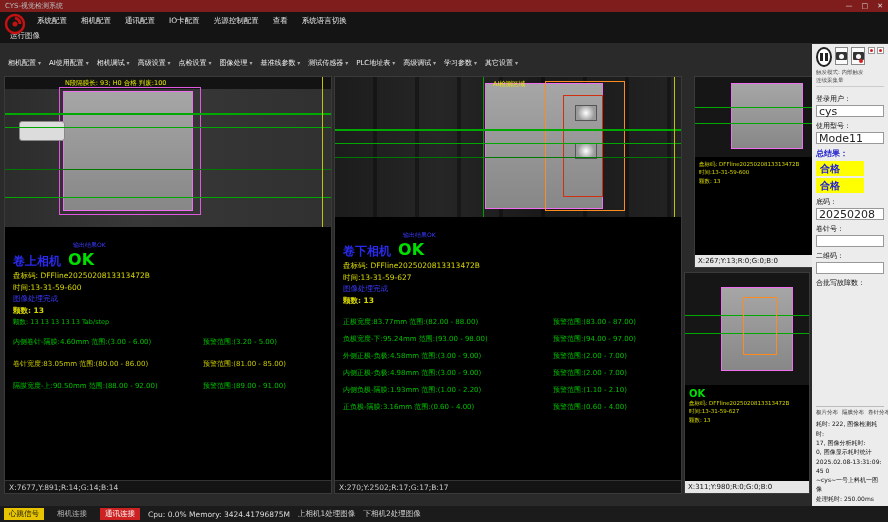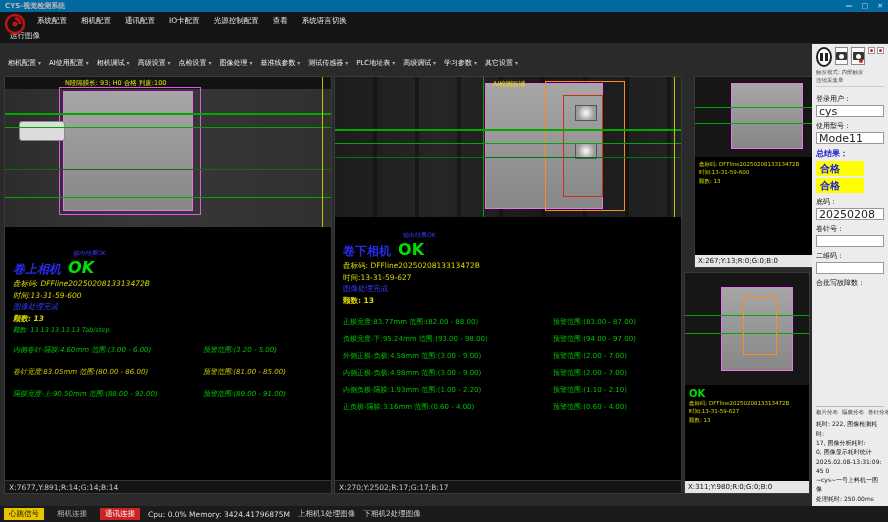--- a/index.html
+++ b/index.html
@@ -1,22 +1,22 @@
 <!DOCTYPE html>
 <html><head>
 <meta charset="utf-8">
 <style>
   * { margin:0; padding:0; box-sizing:border-box; }
   html,body { width:888px; height:522px; overflow:hidden; background:#000;
               font-family:"DejaVu Sans", sans-serif; }
   .abs { position:absolute; }
 
   
-  #titlebar { position:absolute; top:0; left:0; right:0; height:12px; background:#0369a1;
-              color:#b9b9b9; font-size:7px; display:flex; align-items:center; padding:0 5px;font-weight:bold; }
+  #titlebar { position:absolute; top:0; left:0; right:0; height:12px; background:#7f1d1d;
+              color:#b9b9b9; font-size:7px; display:flex; align-items:center; padding:0 5px; }
   #win-controls { margin-left:auto; display:flex; gap:9px; color:#ddd; font-size:7px; }
   #win-controls span { cursor:default; }
 
   
   #menubar { position:absolute; top:12px; left:0; right:0; height:17px; background:#141414;
              display:flex; align-items:center; padding-left:30px; color:#e8e8e8; font-size:7.5px; }
   .menu-item { padding:0 7px; white-space:nowrap; }
   #logo { position:absolute; top:13px; left:4px; width:22px; height:22px; z-index:5; }
   #submenu { position:absolute; top:29px; left:0; right:0; height:14px; background:#141414;
              color:#ddd; font-size:7.5px; display:flex; align-items:center; padding-left:10px; }
@@ -45,21 +45,21 @@
              border:1px solid #f06ef0; }
   .m-rect  { position:absolute; border:1px solid #e058e0; }
   .o-rect  { position:absolute; border:1px solid #ff8a1e; }
   .r-rect  { position:absolute; border:1px solid #d03010; }
   .spot    { position:absolute; background:radial-gradient(circle,#fff,#9a9a9a 70%); border:1px solid #555; }
   .connector { position:absolute; background:#dcdcdc; border-radius:3px; border:1px solid #888; }
   .img-label { position:absolute; color:#e8e800; font-size:6.5px; white-space:nowrap; }
   .v-yellow { position:absolute; top:0; bottom:0; width:1px; background:#c2c200; }
 
   .cam-info { position:absolute; left:0; right:0; bottom:13px; padding:6px 6px 0 6px; }
-  #cam-left  .cam-info { top:158px;font-style:italic; }
+  #cam-left  .cam-info { top:150px; }
   #cam-center .cam-info { top:140px; }
 
   .cam-title { position:relative; padding-top:9px; margin:8px 0 3px 2px; height:26px; }
   .cam-title .caption { position:absolute; top:0; left:60px; font-size:6px; color:#3a3aff; }
   .cam-title .name { color:#2a2aee; font-size:12px; font-weight:bold; }
   .cam-title .ok { color:#00e000; font-size:16px; font-weight:bold; margin-left:2px; }
 
   .info-line { font-size:7.5px; line-height:1.55; padding-left:2px; white-space:nowrap; }
   .yellow { color:#d8d800; } .blue { color:#3a3aff; } .green { color:#00c000; }
   .bold { font-weight:bold; } .small { font-size:6.5px; }

